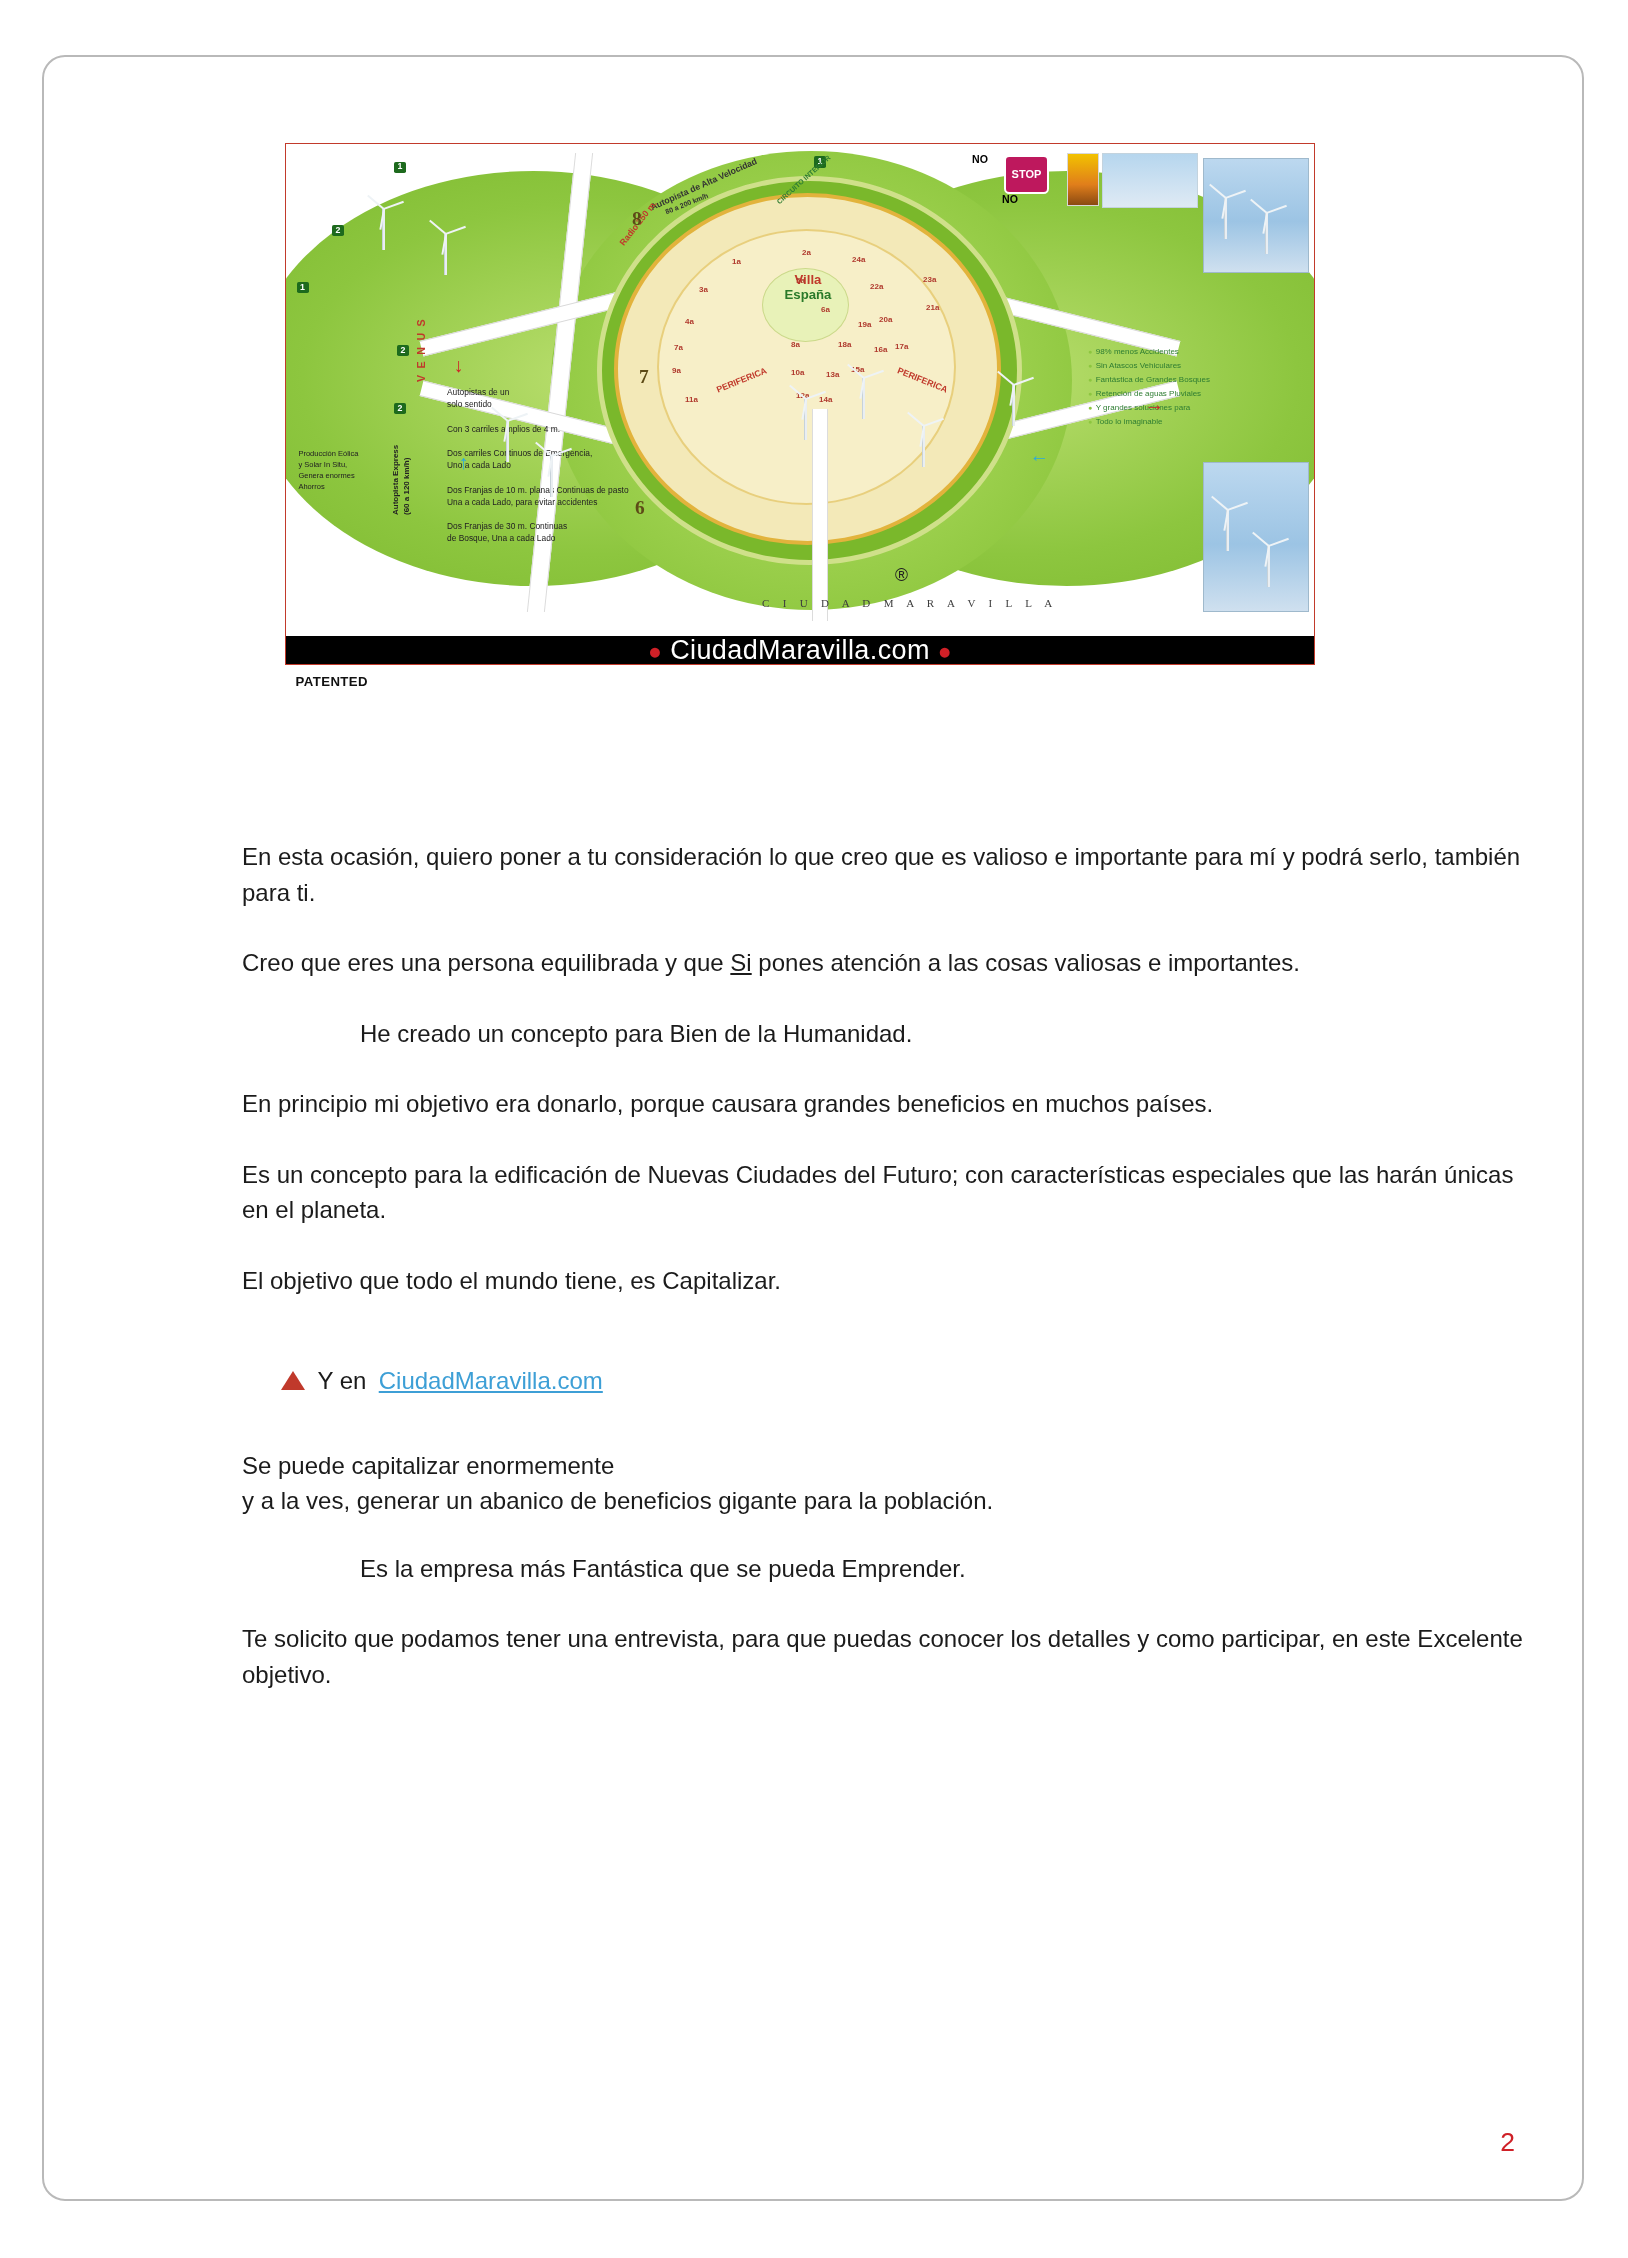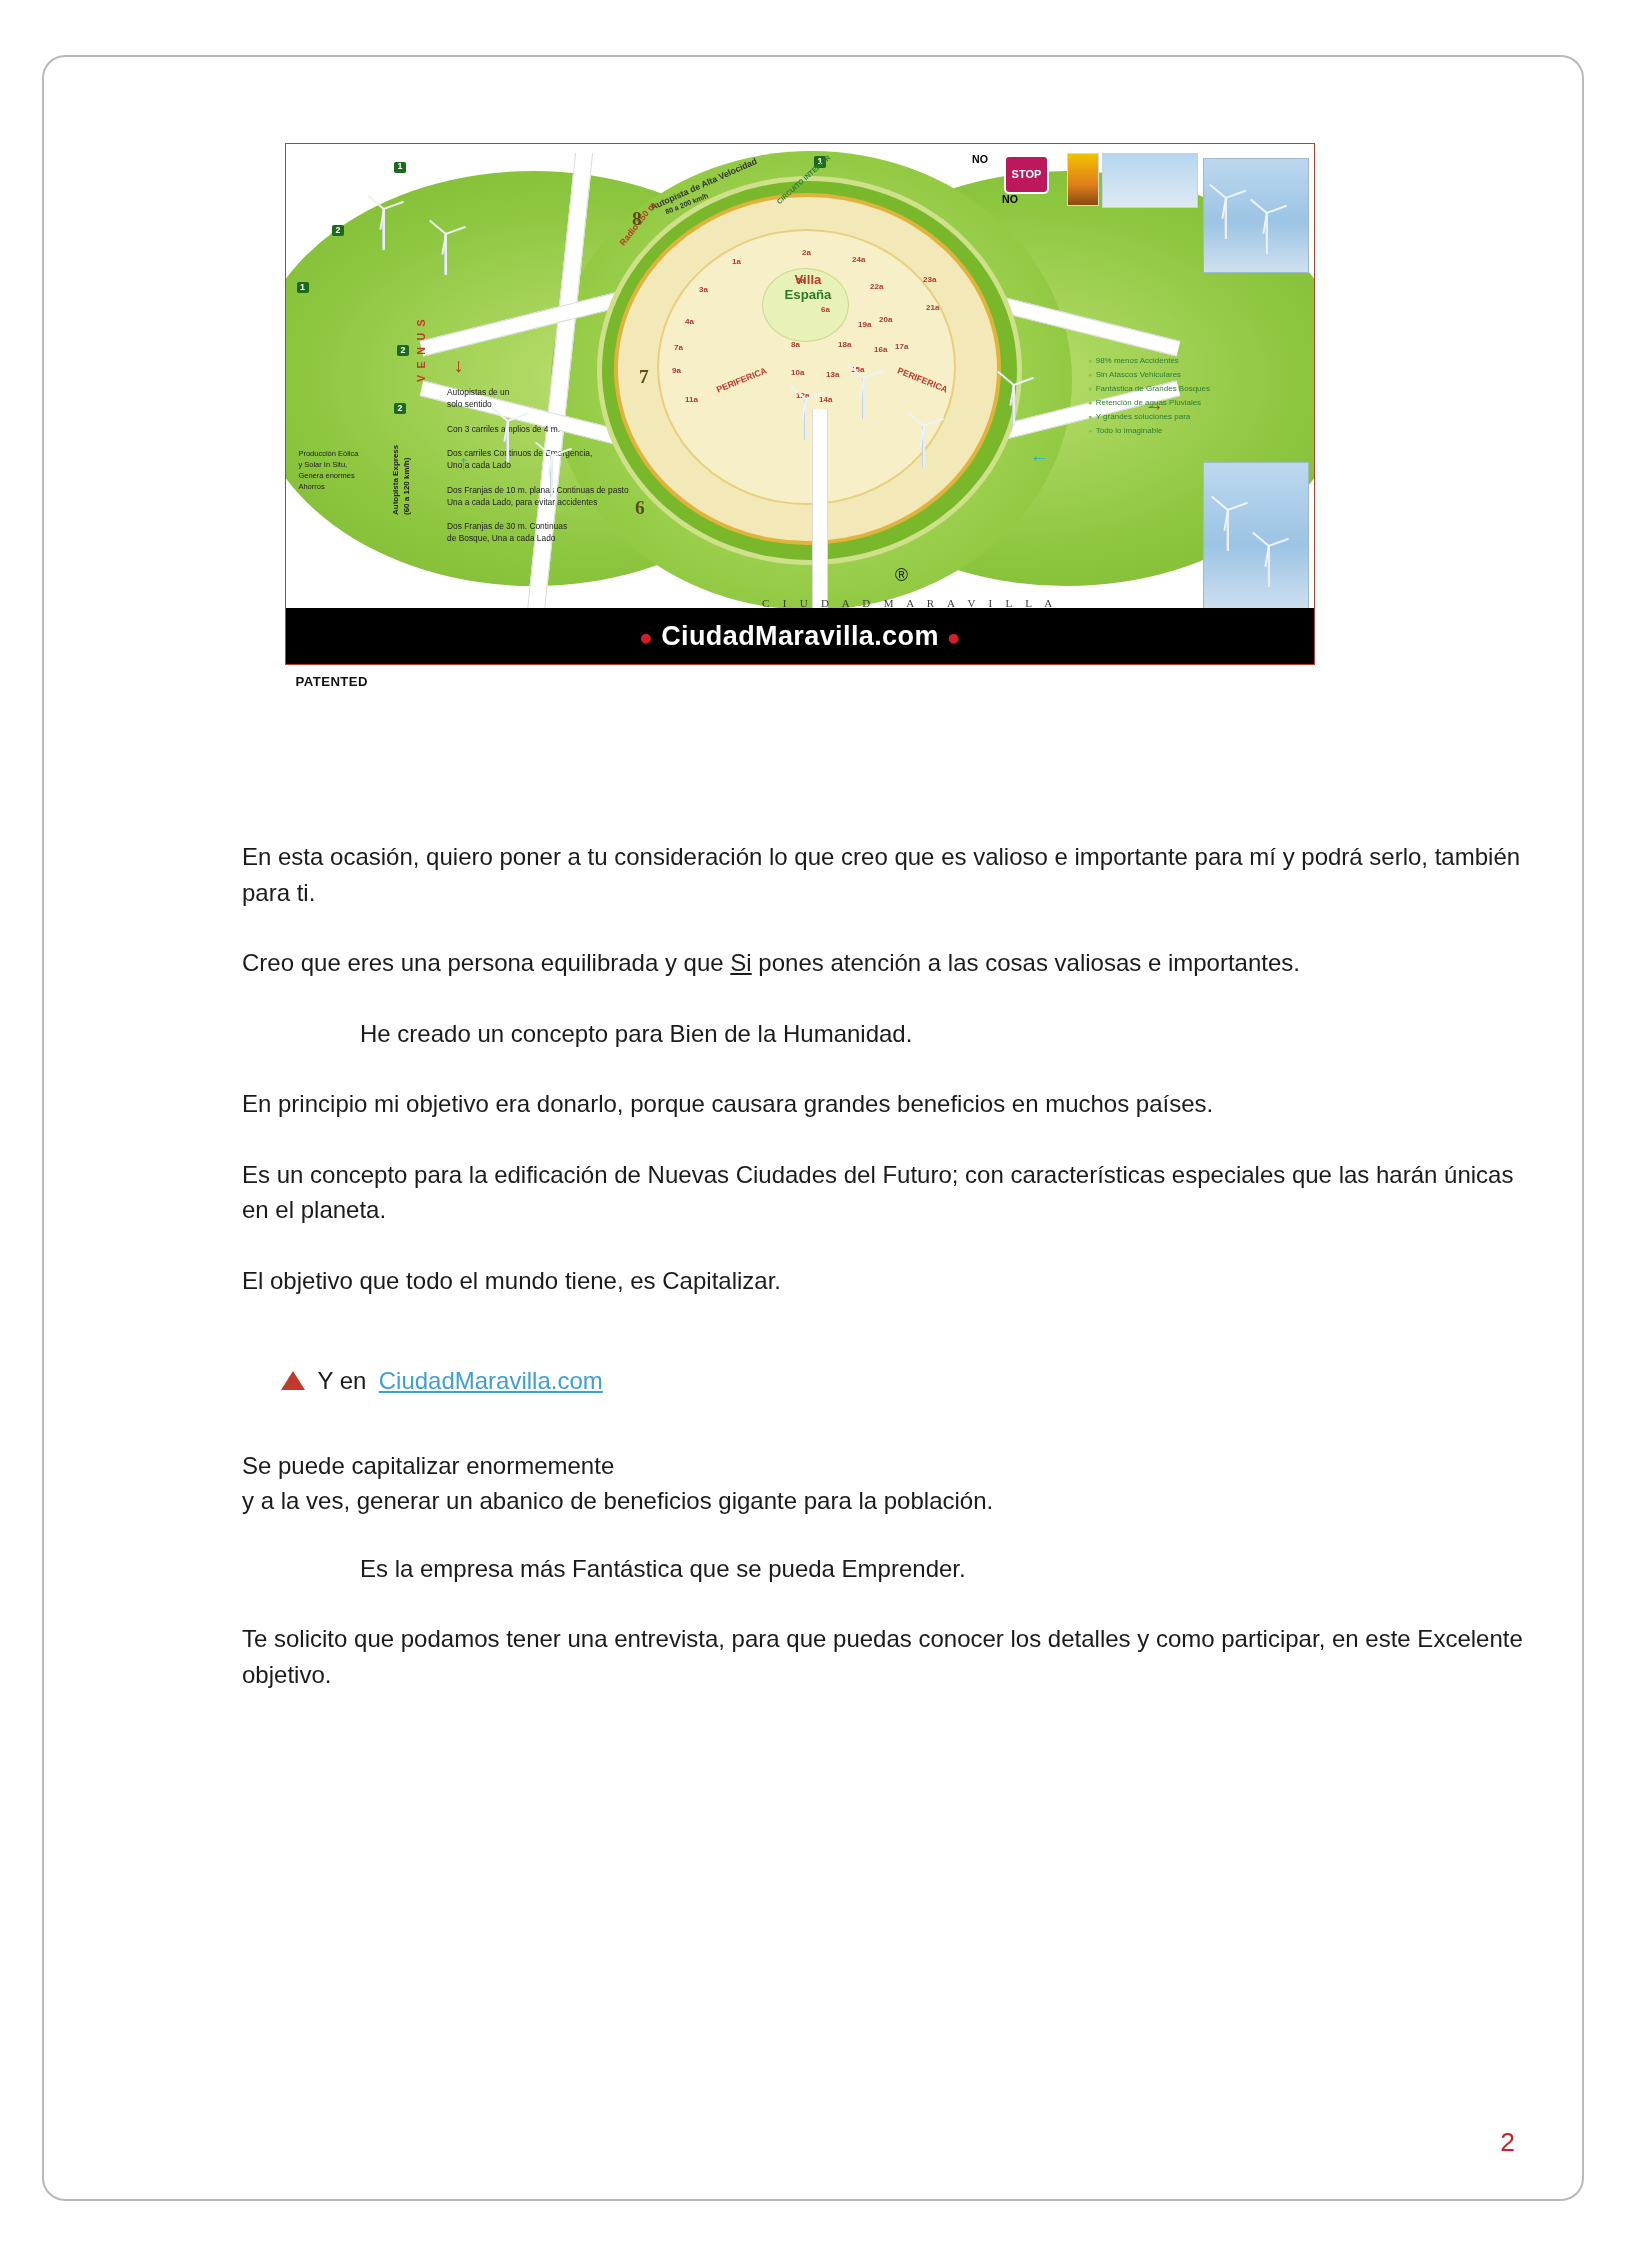--- a/index.html
+++ b/index.html
@@ -177,21 +177,20 @@
     line-height: 1.45;
     white-space: pre-line;
   }
   .bullets {
     position: absolute;
     right: 104px;
     top: 201px;
     font-size: 8px;
     color: #2e7d32;
     line-height: 1.75;
-    margin-top: 9px;
   }
   .bullets div::before {
     content: "\25CF";
     color: #8dc63f;
     font-size: 7px;
     margin-right: 3.5px;
   }
 
   .wind-photo {
     position: absolute;
@@ -300,27 +299,27 @@
   }
   .arrow-cyan {
     position: absolute;
     color: #29a9e0;
     font-size: 19.4px;
     font-weight: bold;
   }
   .fig-banner {
     position: absolute;
     left: 0; bottom: 0; right: 0;
-    height: 56px;
+    height: 28px;
     background: #000000;
     color: #ffffff;
     text-align: center;
     font-size: 27px;
-    font-weight: bold;
-    line-height: 56px;
+    font-weight: normal;
+    line-height: 28px;
     letter-spacing: 0.4px;
   }
   .fig-banner .dot { color: #cf2027; font-size: 23px; }
   .patented {
     margin-top: 8.8px;
     margin-left: 10.6px;
     font-size: 13.2px;
     font-weight: bold;
     color: #111111;
     letter-spacing: 0.4px;

